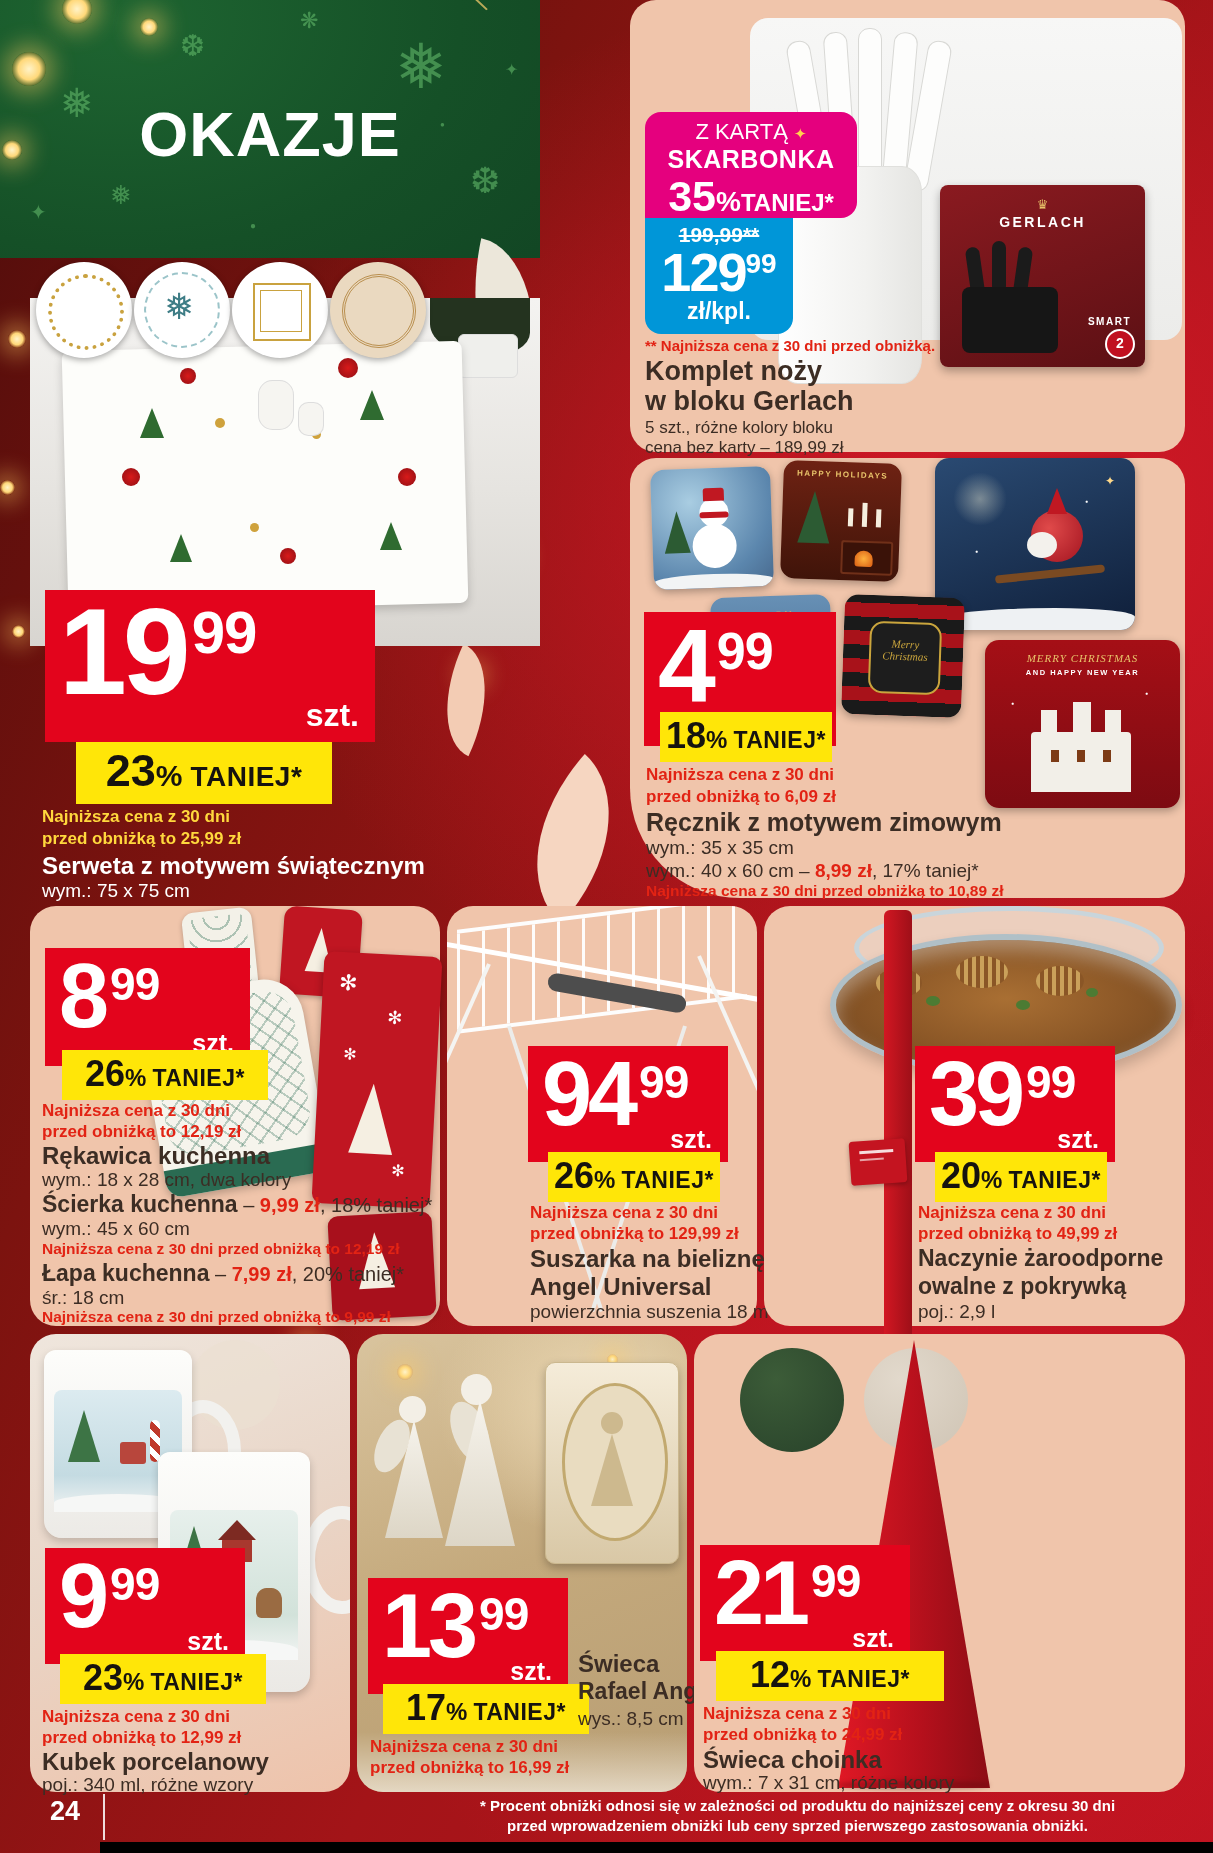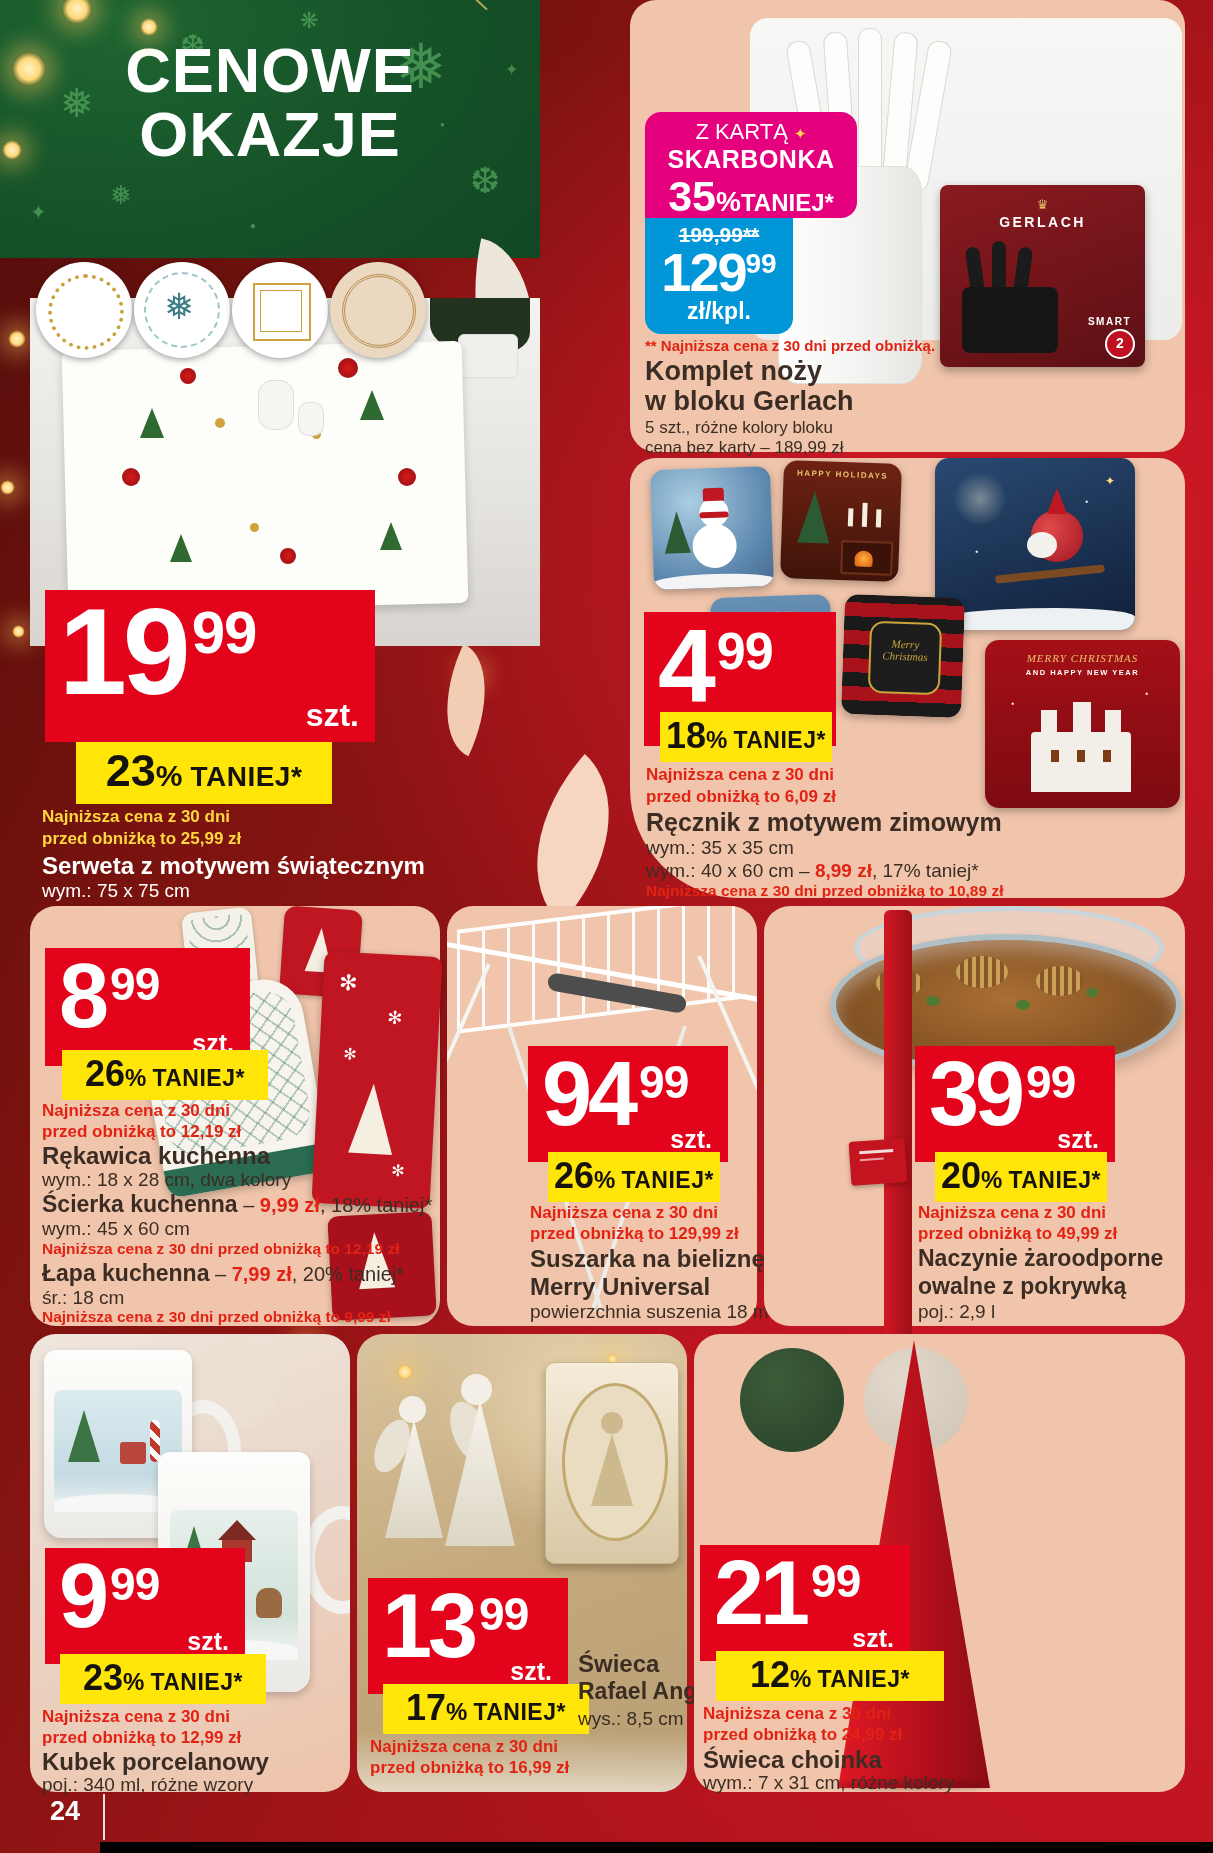--- a/index.html
+++ b/index.html
@@ -64,21 +64,20 @@
     <i class="sn sn-flake2" style="left:180px;top:28px;font-size:30px;"></i>
     <i class="sn sn-flake" style="left:60px;top:80px;font-size:40px;"></i>
     <i class="sn sn-flake2" style="left:470px;top:160px;font-size:36px;"></i>
     <i class="sn sn-flake" style="left:110px;top:180px;font-size:26px;"></i>
     <i class="sn sn-burst" style="left:300px;top:8px;font-size:22px;"></i>
     <i class="sn sn-star" style="left:30px;top:200px;font-size:20px;"></i>
     <i class="sn sn-star" style="left:505px;top:60px;font-size:16px;"></i>
     <i class="sn sn-dot" style="left:250px;top:220px;font-size:10px;"></i>
     <i class="sn sn-dot" style="left:440px;top:120px;font-size:8px;"></i>
     <div class="abs" style="left:-30px;top:-90px;width:560px;height:300px;border:2px solid transparent;border-top-color:rgba(255,208,110,.7);border-radius:50%;transform:rotate(10deg);"></div>
-    <div class="abs hd-t" style="left:70px;top:38px;width:400px;font-size:63px;">CENOWE</div>
     <div class="abs hd-t" style="left:70px;top:102px;width:400px;font-size:63px;">OKAZJE</div>
   </div>
 
   <div class="bokeh" style="left:62px;top:-6px;width:30px;height:30px;"></div>
   <div class="bokeh" style="left:12px;top:52px;width:34px;height:34px;"></div>
   <div class="bokeh" style="left:140px;top:18px;width:18px;height:18px;"></div>
   <div class="bokeh" style="left:2px;top:140px;width:20px;height:20px;"></div>
   <div class="bokeh" style="left:8px;top:330px;width:18px;height:18px;"></div>
   <div class="bokeh" style="left:0px;top:480px;width:15px;height:15px;"></div>
   <div class="bokeh" style="left:12px;top:625px;width:13px;height:13px;"></div>
@@ -326,21 +325,21 @@
     <span class="punit">szt.</span>
   </div>
   <div class="disc disc-md abs" style="left:548px;top:1152px;width:172px;height:44px;">
     <span class="dv">26</span>
       <span class="ds">%</span>
       <span class="dl">TANIEJ*</span>
   </div>
   <div class="abs red-sm" style="left:530px;top:1202px;">Najniższa cena z 30 dni</div>
   <div class="abs red-sm" style="left:530px;top:1223px;">przed obniżką to 129,99 zł</div>
   <div class="abs pname" style="left:530px;top:1245px;">Suszarka na bieliznę</div>
-  <div class="abs pname" style="left:530px;top:1273px;">Merry Universal</div>
+  <div class="abs pname" style="left:530px;top:1273px;">Angel Universal</div>
   <div class="abs pdim" style="left:530px;top:1301px;">powierzchnia suszenia 18 m</div>
 
   <div class="card abs" style="left:764px;top:906px;width:421px;height:420px;">
     <div class="abs" style="left:90px;top:0px;width:300px;height:74px;border:5px solid rgba(190,215,230,.75);border-radius:50%;background:rgba(225,240,248,.25);"></div>
     <div class="abs" style="left:66px;top:28px;width:340px;height:130px;border:6px solid rgba(185,212,228,.85);border-radius:50%;background:radial-gradient(ellipse at 50% 45%,#a96f33 0%,#8a5626 55%,#6e441f 100%);box-shadow:inset 0 10px 18px rgba(255,255,255,.35),0 8px 14px rgba(0,0,0,.18);">
       <div class="abs" style="left:40px;top:28px;width:46px;height:30px;border-radius:50%;background:repeating-linear-gradient(90deg,#caa15a 0 4px,#8a5626 4px 8px);"></div>
       <div class="abs" style="left:120px;top:16px;width:52px;height:32px;border-radius:50%;background:repeating-linear-gradient(90deg,#caa15a 0 4px,#8a5626 4px 8px);"></div>
       <div class="abs" style="left:200px;top:26px;width:48px;height:30px;border-radius:50%;background:repeating-linear-gradient(90deg,#caa15a 0 4px,#8a5626 4px 8px);"></div>
       <div class="abs" style="left:90px;top:56px;width:14px;height:10px;border-radius:50%;background:#4c7b33;"></div>
       <div class="abs" style="left:180px;top:60px;width:14px;height:10px;border-radius:50%;background:#4c7b33;"></div>
@@ -464,15 +463,19 @@
       <span class="ds">%</span>
       <span class="dl">TANIEJ*</span>
   </div>
   <div class="abs red-sm" style="left:703px;top:1703px;">Najniższa cena z 30 dni</div>
   <div class="abs red-sm" style="left:703px;top:1724px;">przed obniżką to 24,99 zł</div>
   <div class="abs pname" style="left:703px;top:1746px;">Świeca choinka</div>
   <div class="abs pdim" style="left:703px;top:1772px;">wym.: 7 x 31 cm, różne kolory</div>
 
   <div class="abs pageno" style="left:50px;top:1796px;">24</div>
   <div class="abs" style="left:103px;top:1794px;width:2px;height:46px;background:rgba(255,255,255,.85);"></div>
+  <div class="abs foot-note" style="left:410px;top:1796px;width:775px;">
+    <div>* Procent obniżki odnosi się w zależności od produktu do najniższej ceny z okresu 30 dni</div>
+    <div>przed wprowadzeniem obniżki lub ceny sprzed pierwszego zastosowania obniżki.</div>
+  </div>
   <div class="abs" style="left:100px;top:1842px;width:1113px;height:11px;background:#000;"></div>
 
 </div>
 
 </body></html>

